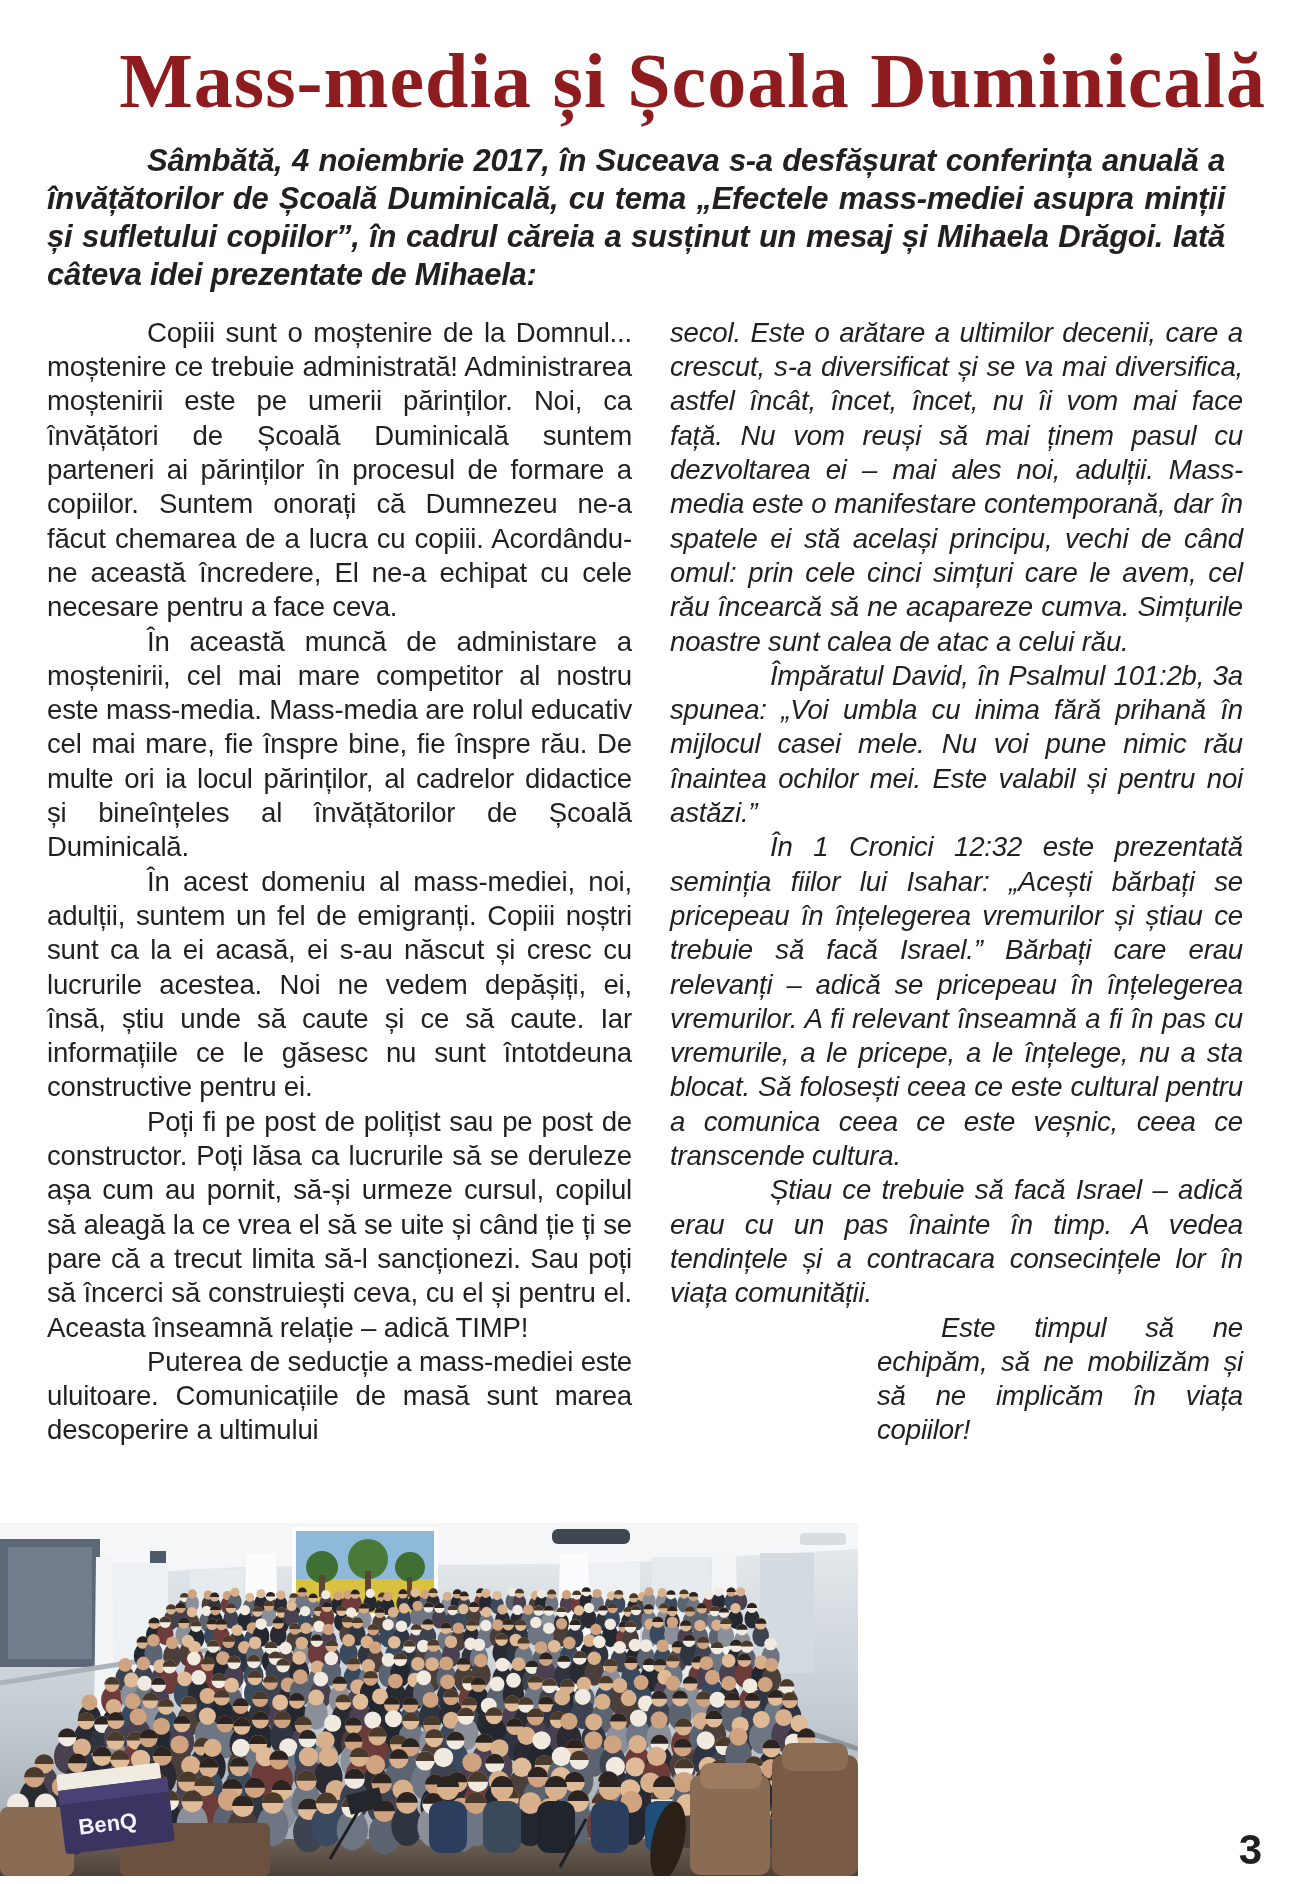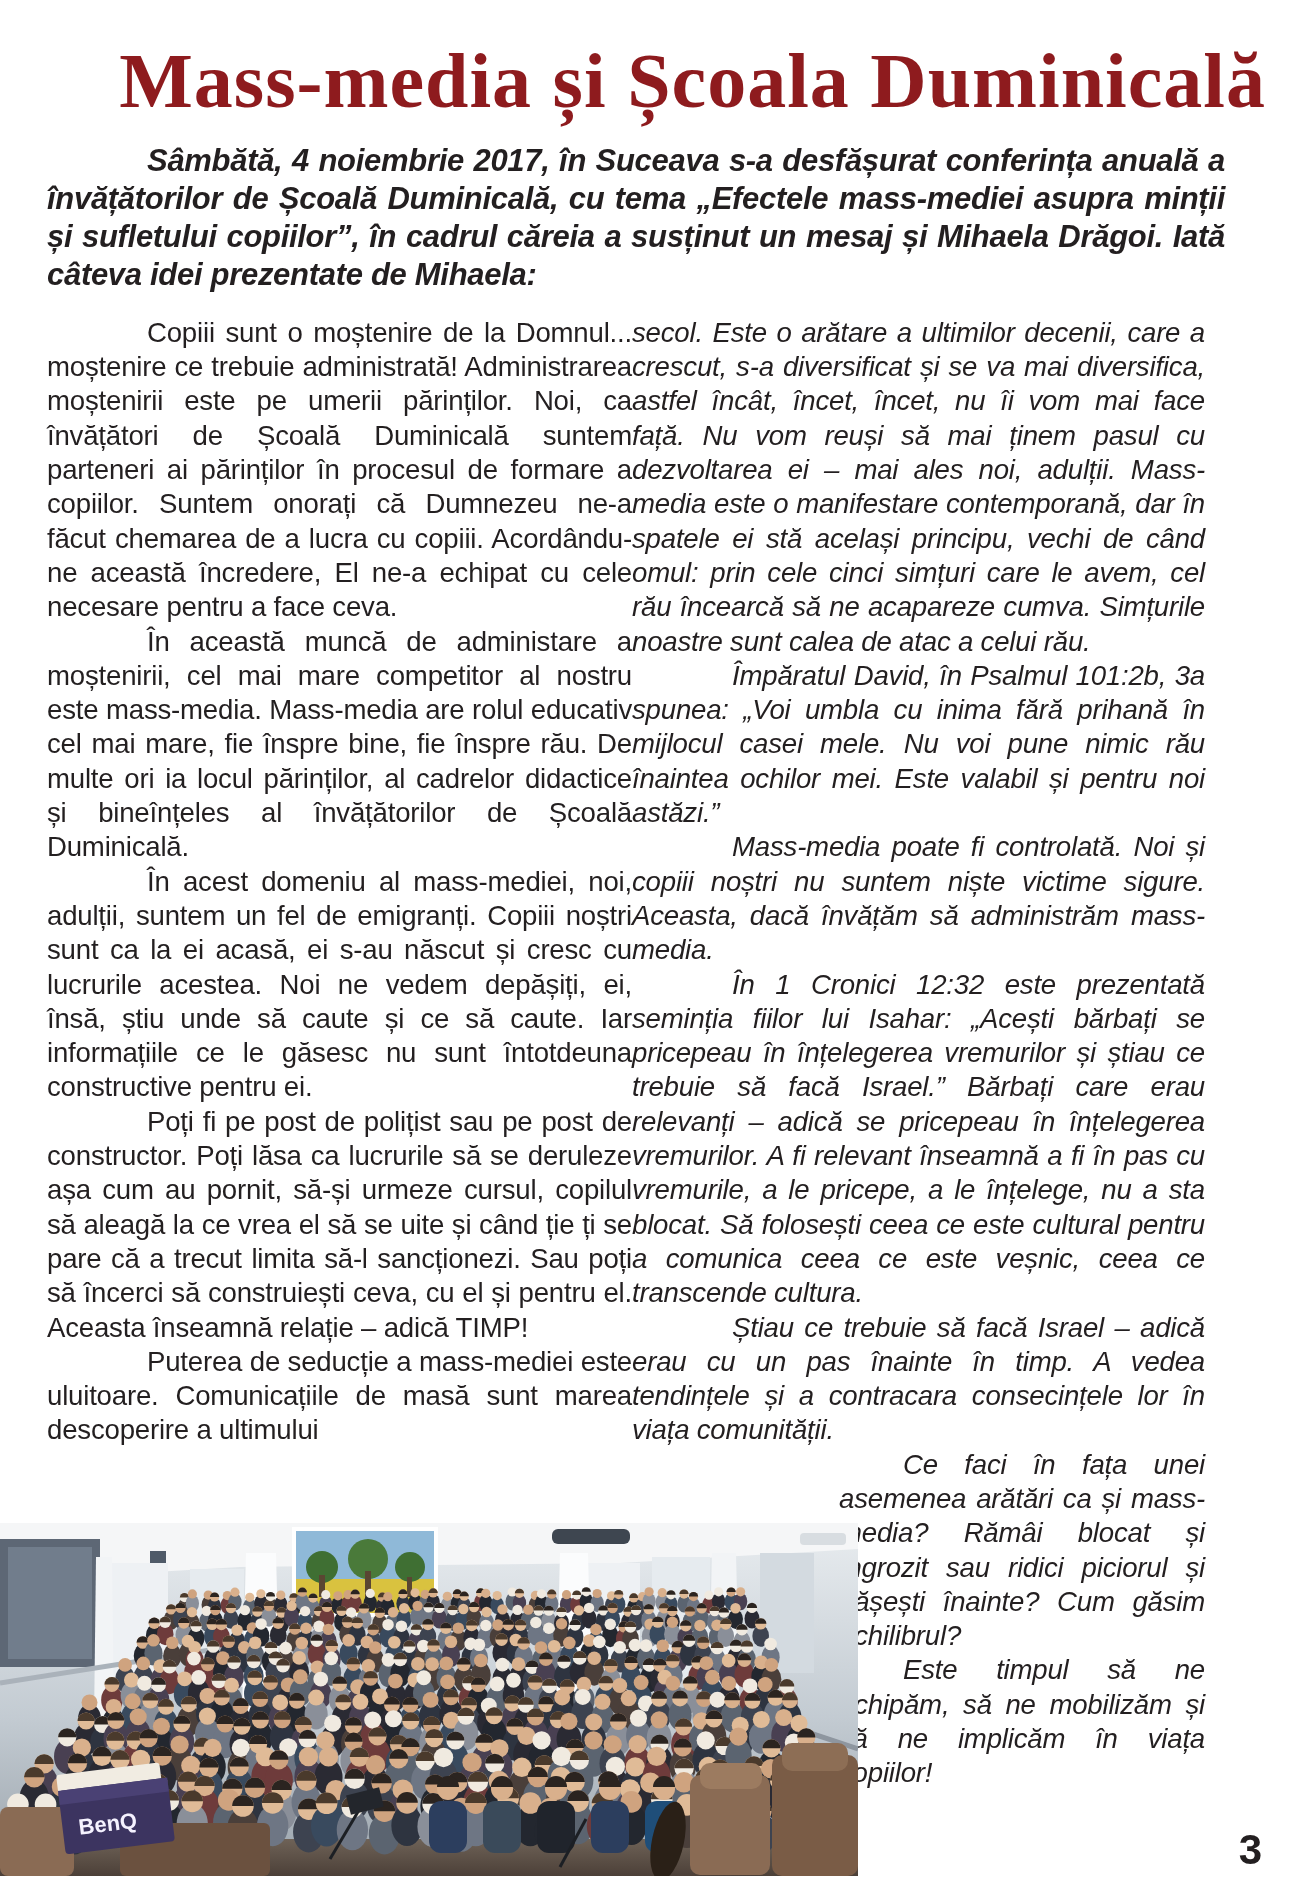--- a/index.html
+++ b/index.html
@@ -24,20 +24,21 @@
     font-style:italic;
     font-size:31px;
     line-height:38px;
     text-align:justify;
     text-indent:100px;
     letter-spacing:-0.3px;
   }
   .columns{
     margin:22px 47px 0 47px;
     display:flex;
+    gap:38px;
   }
   .col{
     text-align:justify;
     font-size:27.6px;
     line-height:34.3px;
     letter-spacing:-0.2px;
   }
   .col-left{width:585px;}
   .col-right{width:573px;font-style:italic;}
   .col p{margin:0;text-indent:100px;}
@@ -75,25 +76,23 @@
   <div class="col col-left">
     <p>Copiii sunt o moștenire de la Domnul... moștenire ce trebuie administrată! Administrarea moștenirii este pe umerii părinților. Noi, ca învățători de Școală Duminicală suntem parteneri ai părinților în procesul de formare a copiilor. Suntem onorați că Dumnezeu ne-a făcut chemarea de a lucra cu copiii. Acordându-ne această încredere, El ne-a echipat cu cele necesare pentru a face ceva.</p>
     <p>În această muncă de administare a moștenirii, cel mai mare competitor al nostru este mass-media. Mass-media are rolul educativ cel mai mare, fie înspre bine, fie înspre rău. De multe ori ia locul părinților, al cadrelor didactice și bineînțeles al învățătorilor de Școală Duminicală.</p>
     <p>În acest domeniu al mass-mediei, noi, adulții, suntem un fel de emigranți. Copiii noștri sunt ca la ei acasă, ei s-au născut și cresc cu lucrurile acestea. Noi ne vedem depășiți, ei, însă, știu unde să caute și ce să caute. Iar informațiile ce le găsesc nu sunt întotdeuna constructive pentru ei.</p>
     <p>Poți fi pe post de polițist sau pe post de constructor. Poți lăsa ca lucrurile să se deruleze așa cum au pornit, să-și urmeze cursul, copilul să aleagă la ce vrea el să se uite și când ție ți se pare că a trecut limita să-l sancționezi. Sau poți să încerci să construiești ceva, cu el și pentru el. Aceasta înseamnă relație – adică TIMP!</p>
     <p>Puterea de seducție a mass-mediei este uluitoare. Comunicațiile de masă sunt marea descoperire a ultimului</p>
   </div>
   <div class="col col-right">
     <p class="continuation">secol. Este o arătare a ultimilor decenii, care a crescut, s-a diversificat și se va mai diversifica, astfel încât, încet, încet, nu îi vom mai face față. Nu vom reuși să mai ținem pasul cu dezvoltarea ei – mai ales noi, adulții. Mass-media este o manifestare contemporană, dar în spatele ei stă același principu, vechi de când omul: prin cele cinci simțuri care le avem, cel rău încearcă să ne acapareze cumva. Simțurile noastre sunt calea de atac a celui rău.</p>
     <p>Împăratul David, în Psalmul 101:2b, 3a spunea: „Voi umbla cu inima fără prihană în mijlocul casei mele. Nu voi pune nimic rău înaintea ochilor mei. Este valabil și pentru noi astăzi.”</p>
-    <p>Mass-media poate fi controlată. Noi și copiii noștri nu suntem niște victime sigure. Aceasta, dacă învățăm să administrăm mass-media.</p>
     <p>În 1 Cronici 12:32 este prezentată seminția fiilor lui Isahar: „Acești bărbați se pricepeau în înțelegerea vremurilor și știau ce trebuie să facă Israel.” Bărbați care erau relevanți – adică se pricepeau în înțelegerea vremurilor. A fi relevant înseamnă a fi în pas cu vremurile, a le pricepe, a le înțelege, nu a sta blocat. Să folosești ceea ce este cultural pentru a comunica ceea ce este veșnic, ceea ce transcende cultura.</p>
     <p>Știau ce trebuie să facă Israel – adică erau cu un pas înainte în timp. A vedea tendințele și a contracara consecințele lor în viața comunității.</p>
     <div class="wrap-block">
-      <p>Ce faci în fața unei asemenea arătări ca și mass-media? Rămâi blocat și îngrozit sau ridici piciorul și pășești înainte? Cum găsim echilibrul?</p>
       <p>Este timpul să ne echipăm, să ne mobilizăm și să ne implicăm în viața copiilor!</p>
     </div>
   </div>
 </div>
 
 <div class="photo">
   <svg id="photo-svg" width="858" height="353" viewBox="0 0 858 353" xmlns="http://www.w3.org/2000/svg">
     <defs>
       <linearGradient id="wall" x1="0" y1="0" x2="0" y2="1">
         <stop offset="0" stop-color="#e9edf0"></stop>

